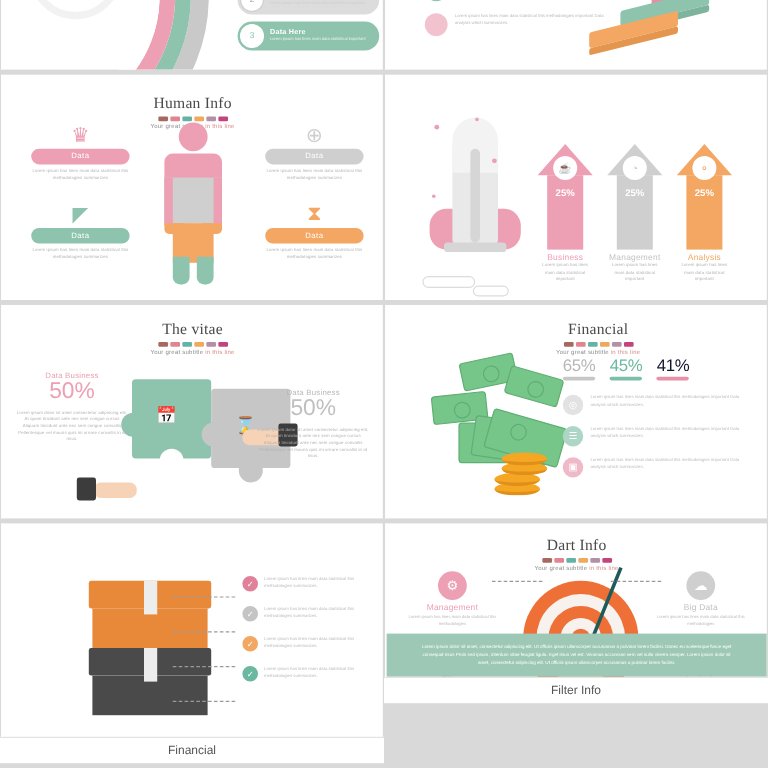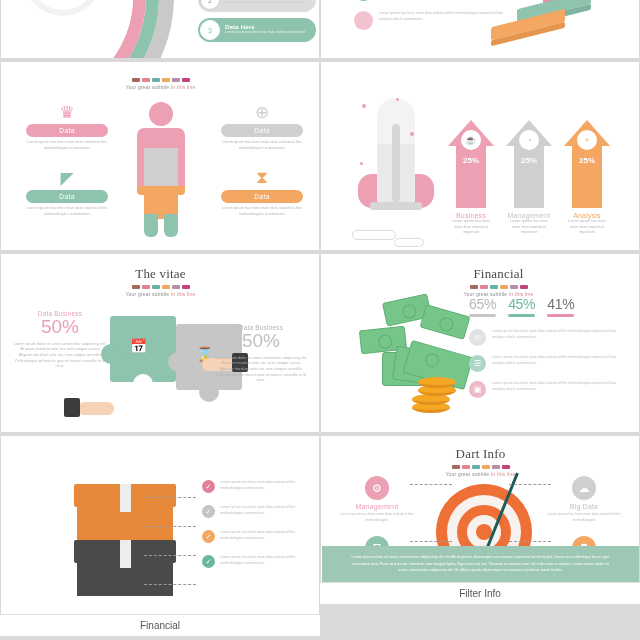--- a/index.html
+++ b/index.html
@@ -177,21 +177,21 @@
   .bx-bdy { position:absolute; width:96px; left:3px; height:33px; }
   .bx-tape{ position:absolute; width:11px; background:#ededed; }
   .blist { position:absolute; left:200px; top:44px; width:112px; }
   .brow { display:flex; gap:5px; margin-bottom:12px; align-items:flex-start; }
   .brow .chk { width:13px;height:13px;border-radius:50%;flex:0 0 auto;color:#fff;font-size:7px;
                display:flex;align-items:center;justify-content:center;}
   .brow p { font-size:3.6px; line-height:1.6; color:#bbb; }
   .dashline { position:absolute; border-top:1px dashed #9a9a9a; }
 
   
-  .s6 { height:146px; }
+  .s6 { height:128px; }
   .dart { position:absolute; left:114px; top:48px; width:96px; height:96px; }
   .ring { position:absolute; border-radius:50%; }
   .d1 { inset:0; background:#ef7037; }
   .d2 { inset:11px; background:#f7f2ee; }
   .d3 { inset:21px; background:#ef7037; }
   .d4 { inset:31px; background:#f7f2ee; }
   .d5 { inset:40px; background:#ef7037; }
   .needle { position:absolute; left:44px; top:-18px; width:3px; height:96px;
             background:#1f5a5a; transform:rotate(22deg); transform-origin: 50% 100%; }
   .dnode { position:absolute; width:86px; text-align:center; }
@@ -258,20 +258,21 @@
           <div class="b2s book"></div>
         <div class="book b3"></div>
           <div class="b3s book"></div>
       </div>
     </div>
   </div>
 
   <div class="cell">
     <div class="slide s1">
       <div class="title" style="margin-top:16px">
+        <h2>Human Info</h2>
         <div class="dashes">
           <i style="background:#a6685f"></i>
             <i style="background:#e0848f"></i>
             <i style="background:#64b2a8"></i>
           <i style="background:#efa95a"></i>
             <i style="background:#b58fa8"></i>
             <i style="background:#c4437a"></i>
         </div>
         <div class="sub">
           <span>Your great subtitle </span><em>in this line</em>
@@ -451,21 +452,21 @@
         <div class="pcts">
           <div class="pct-b">
             <b style="color:#b7b7b7">65%</b>
             <i style="background:#c7c7c7"></i>
           </div>
           <div class="pct-b">
             <b style="color:#6bb8a0">45%</b>
             <i style="background:#7cbfa8"></i>
           </div>
           <div class="pct-b">
-            <b style="color:#737373">41%</b>
+            <b style="color:#0f172a">41%</b>
             <i style="background:#e891a8"></i>
           </div>
         </div>
         <div class="frow">
           <span class="ic ico-circle" style="background:#e2e2e2;color:#fff;font-size:8px">◎</span>
           <p>Lorem ipsum has lines main data statistical this methodologies important Data analysis which summarizes.</p>
         </div>
         <div class="frow">
           <span class="ic ico-circle" style="background:#aed6c7;color:#fff;font-size:8px">☰</span>
           <p>Lorem ipsum has lines main data statistical this methodologies important Data analysis which summarizes.</p>

